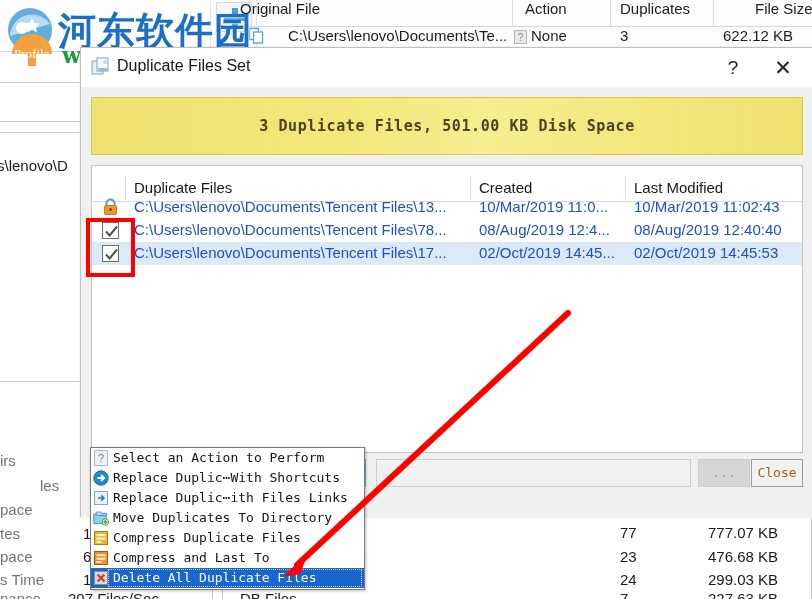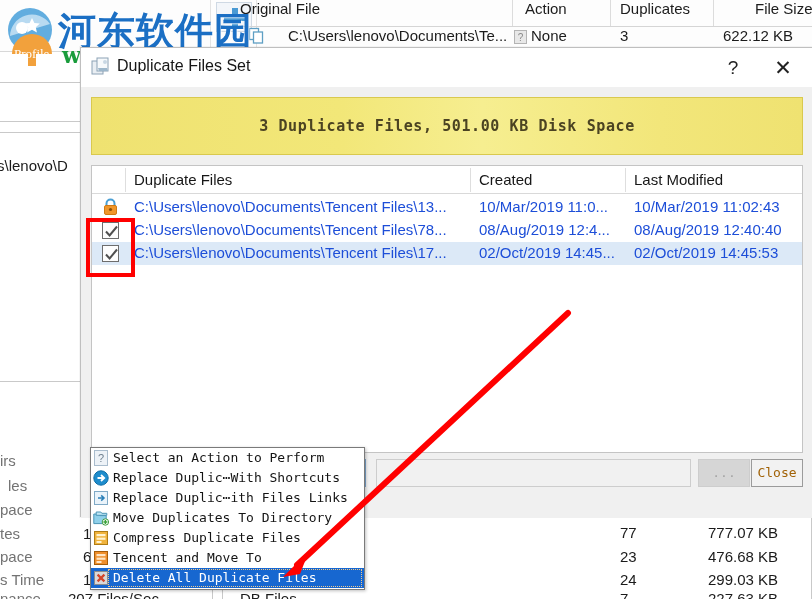--- a/index.html
+++ b/index.html
@@ -144,21 +144,21 @@
     font-family: "DejaVu Sans Mono", monospace;
     font-size: 15px; font-weight: bold; color: #4b4322;
     letter-spacing: .6px; white-space: nowrap;
   }
 
   .grid {
     position: absolute; left: 10px; top: 78px; width: 712px; height: 288px;
     background: #ffffff; border: 1px solid #c4c4c4;
   }
   .grid-head {
-    position: absolute; left: 0; top: 0; width: 710px; height: 28px;
+    position: absolute; left: 0; top: 8px; width: 710px; height: 28px;
     background: #ffffff; border-bottom: 1px solid #d9d9d9;
   }
   .gh-cell {
     position: absolute; top: 5px; font-size: 15px; color: #171717; white-space: nowrap;
   }
   .gh-sep { position: absolute; top: 2px; width: 1px; height: 24px; background: #dedede; }
 
   .grid-row {
     position: absolute; left: 0; width: 710px; height: 23px;
   }
@@ -292,21 +292,21 @@
     <div class="bg-left-panel">
       <div class="bg-left-box2"></div>
       <div class="bg-left-box">
         <div class="bg-left-text" style="left:6px; top:24px;">s\lenovo\D</div>
       </div>
       <div class="bg-vline" style="left:212px; top:0px; height:547px;"></div>
       <div class="bg-vline" style="left:222px; top:0px; height:547px;"></div>
     </div>
 
     <div class="stat-label" style="left:0px; top:452px;">irs</div>
-    <div class="stat-label" style="left:8px; top:477px;">les</div>
+    <div class="stat-label" style="left:0px; top:477px;padding-left:40px;">les</div>
     <div class="stat-label" style="left:0px; top:501px;">pace</div>
     <div class="stat-label" style="left:0px; top:525px;">tes</div>
     <div class="stat-label" style="left:0px; top:548px;">pace</div>
     <div class="stat-label" style="left:0px; top:571px;">s Time</div>
     <div class="stat-label" style="left:0px; top:590px;">nance</div>
 
     <div class="stat-value" style="left:83px; top:477px;">29</div>
     <div class="stat-value" style="left:83px; top:501px;">4.5</div>
     <div class="stat-value" style="left:83px; top:525px;">16</div>
     <div class="stat-value" style="left:83px; top:548px;">6.5</div>
@@ -475,21 +475,21 @@
       <div class="dd-label">Compress Duplicate Files</div>
     </div>
 
     <div class="dd-item">
       <svg class="dd-ico" viewBox="0 0 16 16">
         <rect x="1.5" y="1.5" width="13" height="13" fill="#ef8f2c" stroke="#a85d09"></rect>
         <rect x="3.5" y="4" width="9" height="2.2" fill="#ffe6c5"></rect>
         <rect x="3.5" y="7.6" width="9" height="2.2" fill="#ffe6c5"></rect>
         <rect x="3.5" y="11" width="5" height="2" fill="#ffe6c5"></rect>
       </svg>
-      <div class="dd-label">Tencent and Move To</div>
+      <div class="dd-label">Compress and Last To</div>
     </div>
 
     <div class="dd-item sel">
       <svg class="dd-ico" viewBox="0 0 16 16">
         <rect x="1.5" y="1.5" width="13" height="13" fill="#d9d9d9" stroke="#8d8d8d"></rect>
         <path d="M4.6 4.6 L11.4 11.4 M11.4 4.6 L4.6 11.4" stroke="#d4462a" stroke-width="2.2"></path>
       </svg>
       <div class="dd-focus"></div>
       <div class="dd-label">Delete All Duplicate Files</div>
     </div>

